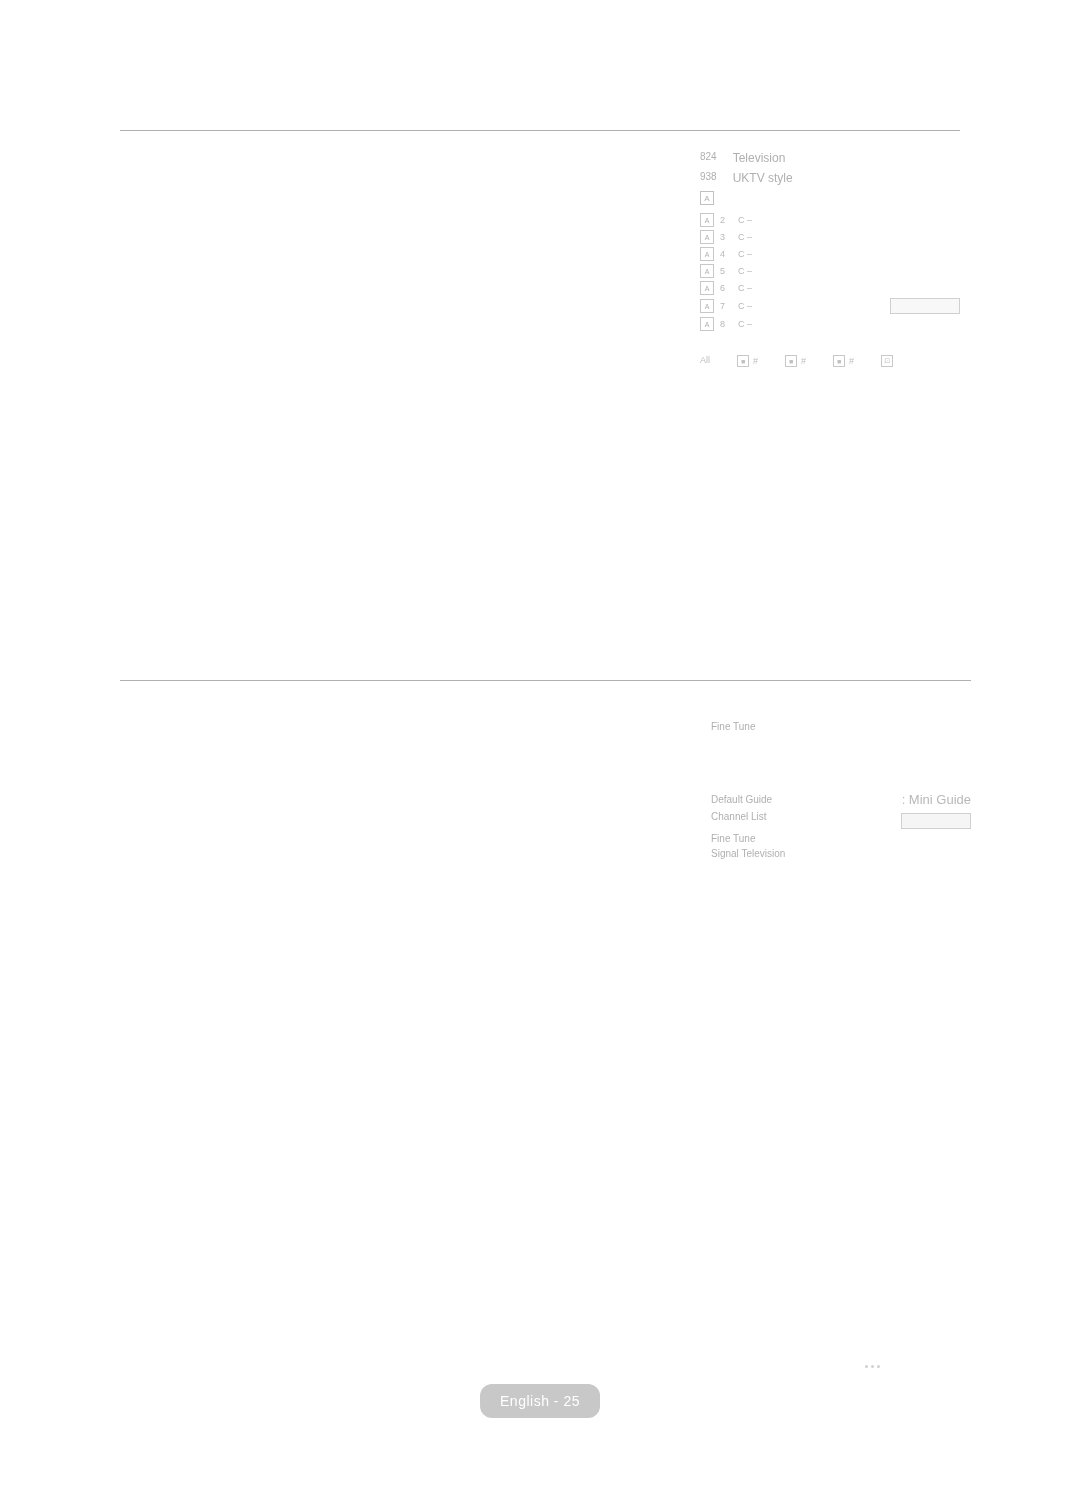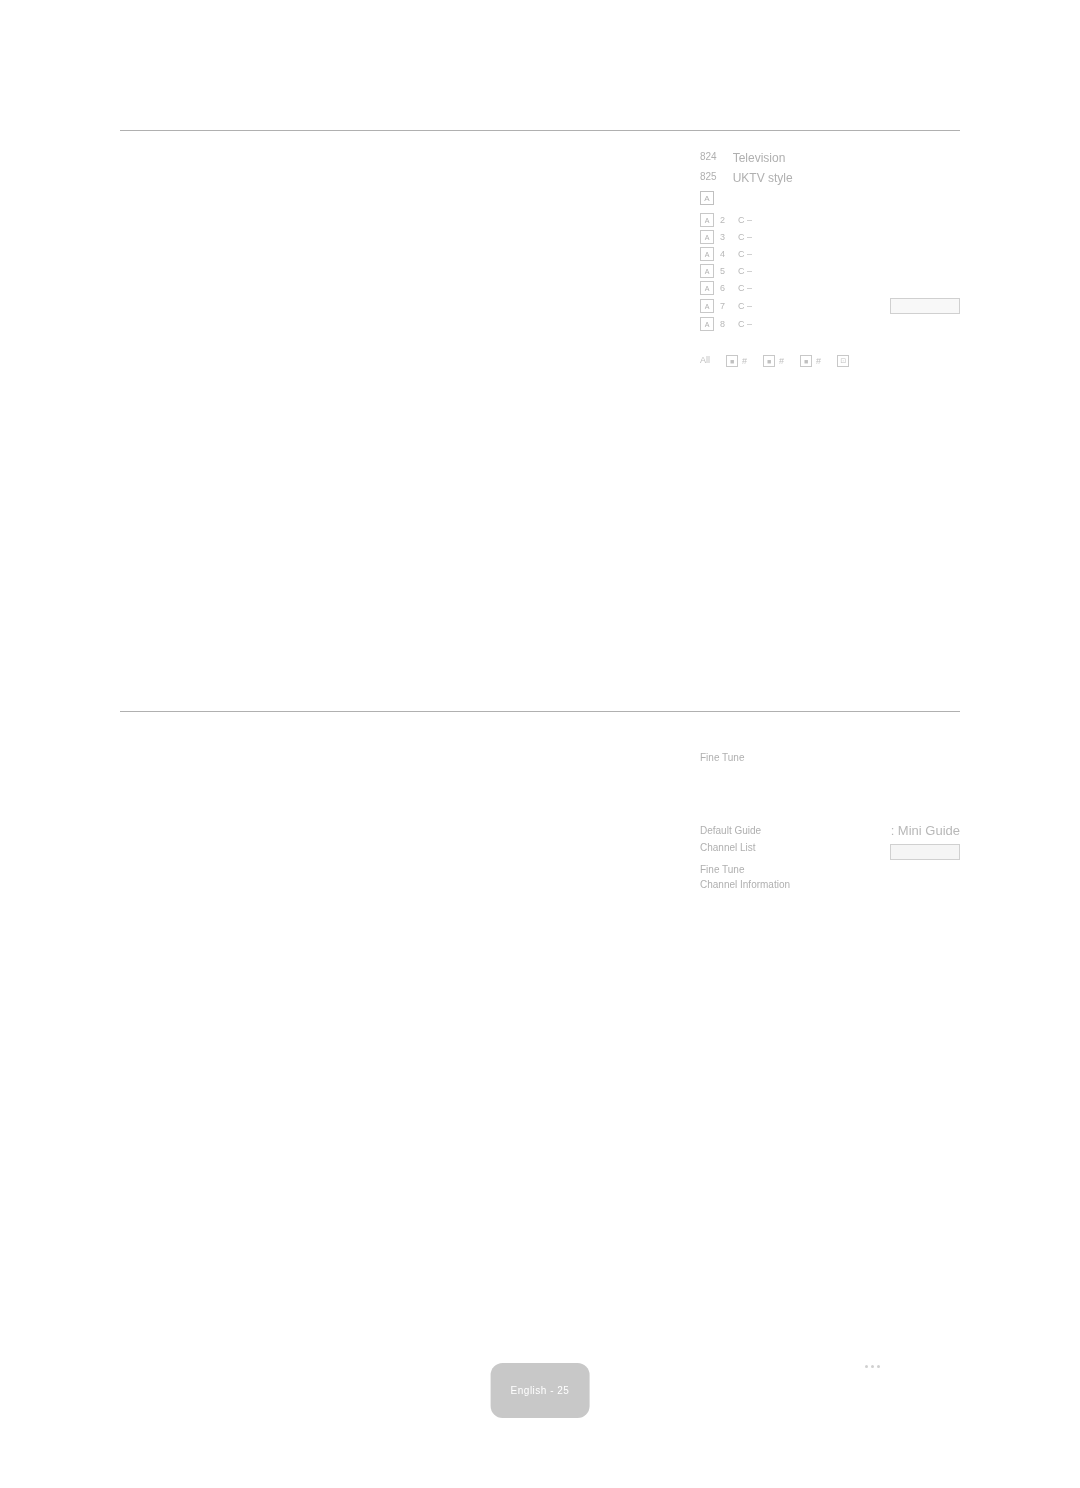--- a/index.html
+++ b/index.html
@@ -113,21 +113,21 @@
       margin-left: auto;
       width: 70px;
       height: 16px;
       border: 1px solid #d0d0d0;
       background: #f8f8f8;
     }
 
     .bottom-toolbar {
       display: flex;
       align-items: flex-start;
-      gap: 16px;
+      gap: 27px;
       margin-top: 24px;
       font-size: 9px;
       color: #c0c0c0;
     }
 
     .toolbar-item {
       display: flex;
       align-items: center;
       gap: 4px;
     }
@@ -140,22 +140,21 @@
       align-items: center;
       justify-content: center;
       font-size: 7px;
     }
 
     
     .bottom-section {
       position: absolute;
       top: 680px;
       left: 120px;
-      right: 120px;
-      margin-top: 31px;
+      right: 109px;
     }
 
     .divider-bottom {
       width: 100%;
       height: 1px;
       background: #b0b0b0;
       margin-bottom: 40px;
     }
 
     .bottom-content {
@@ -208,22 +207,22 @@
 
     
     .page-badge {
       position: absolute;
       bottom: 70px;
       left: 50%;
       transform: translateX(-50%);
       background: #c8c8c8;
       color: #ffffff;
       border-radius: 12px;
-      padding: 22px 20px;
-      font-size: 10px;
+      padding: 9px 20px;
+      font-size: 14px;
       font-weight: normal;
       letter-spacing: 0.5px;
     }
 
     
     .bottom-dots {
       position: absolute;
       bottom: 120px;
       right: 200px;
       display: flex;
@@ -252,21 +251,21 @@
         <div class="channel-header">
           <div>
             <span class="channel-number">824</span>
           </div>
           <div>
             <span class="channel-name">Television</span>
           </div>
         </div>
         <div class="channel-header">
           <div>
-            <span class="channel-number">825</span>
+            <span class="channel-number">938</span>
           </div>
           <div>
             <span class="channel-name">UKTV style</span>
           </div>
         </div>
 
         
         <div class="icon-box">
           <span>A</span>
         </div>
@@ -363,21 +362,21 @@
           <div class="menu-item-row" style="flex-direction: row; align-items: flex-start;">
             <span class="menu-item-label">Channel List</span>
             <input class="menu-item-input" type="text" value="" style="">
           </div>
 
           <div class="menu-item-single">
             <span>Fine Tune</span>
           </div>
 
           <div class="menu-item-single">
-            <span>Channel Information</span>
+            <span>Signal Television</span>
           </div>
 
         </div>
       </div>
     </div>
   </div>
 
   <div class="bottom-dots">
     <div class="dot"></div>
     <div class="dot"></div>

